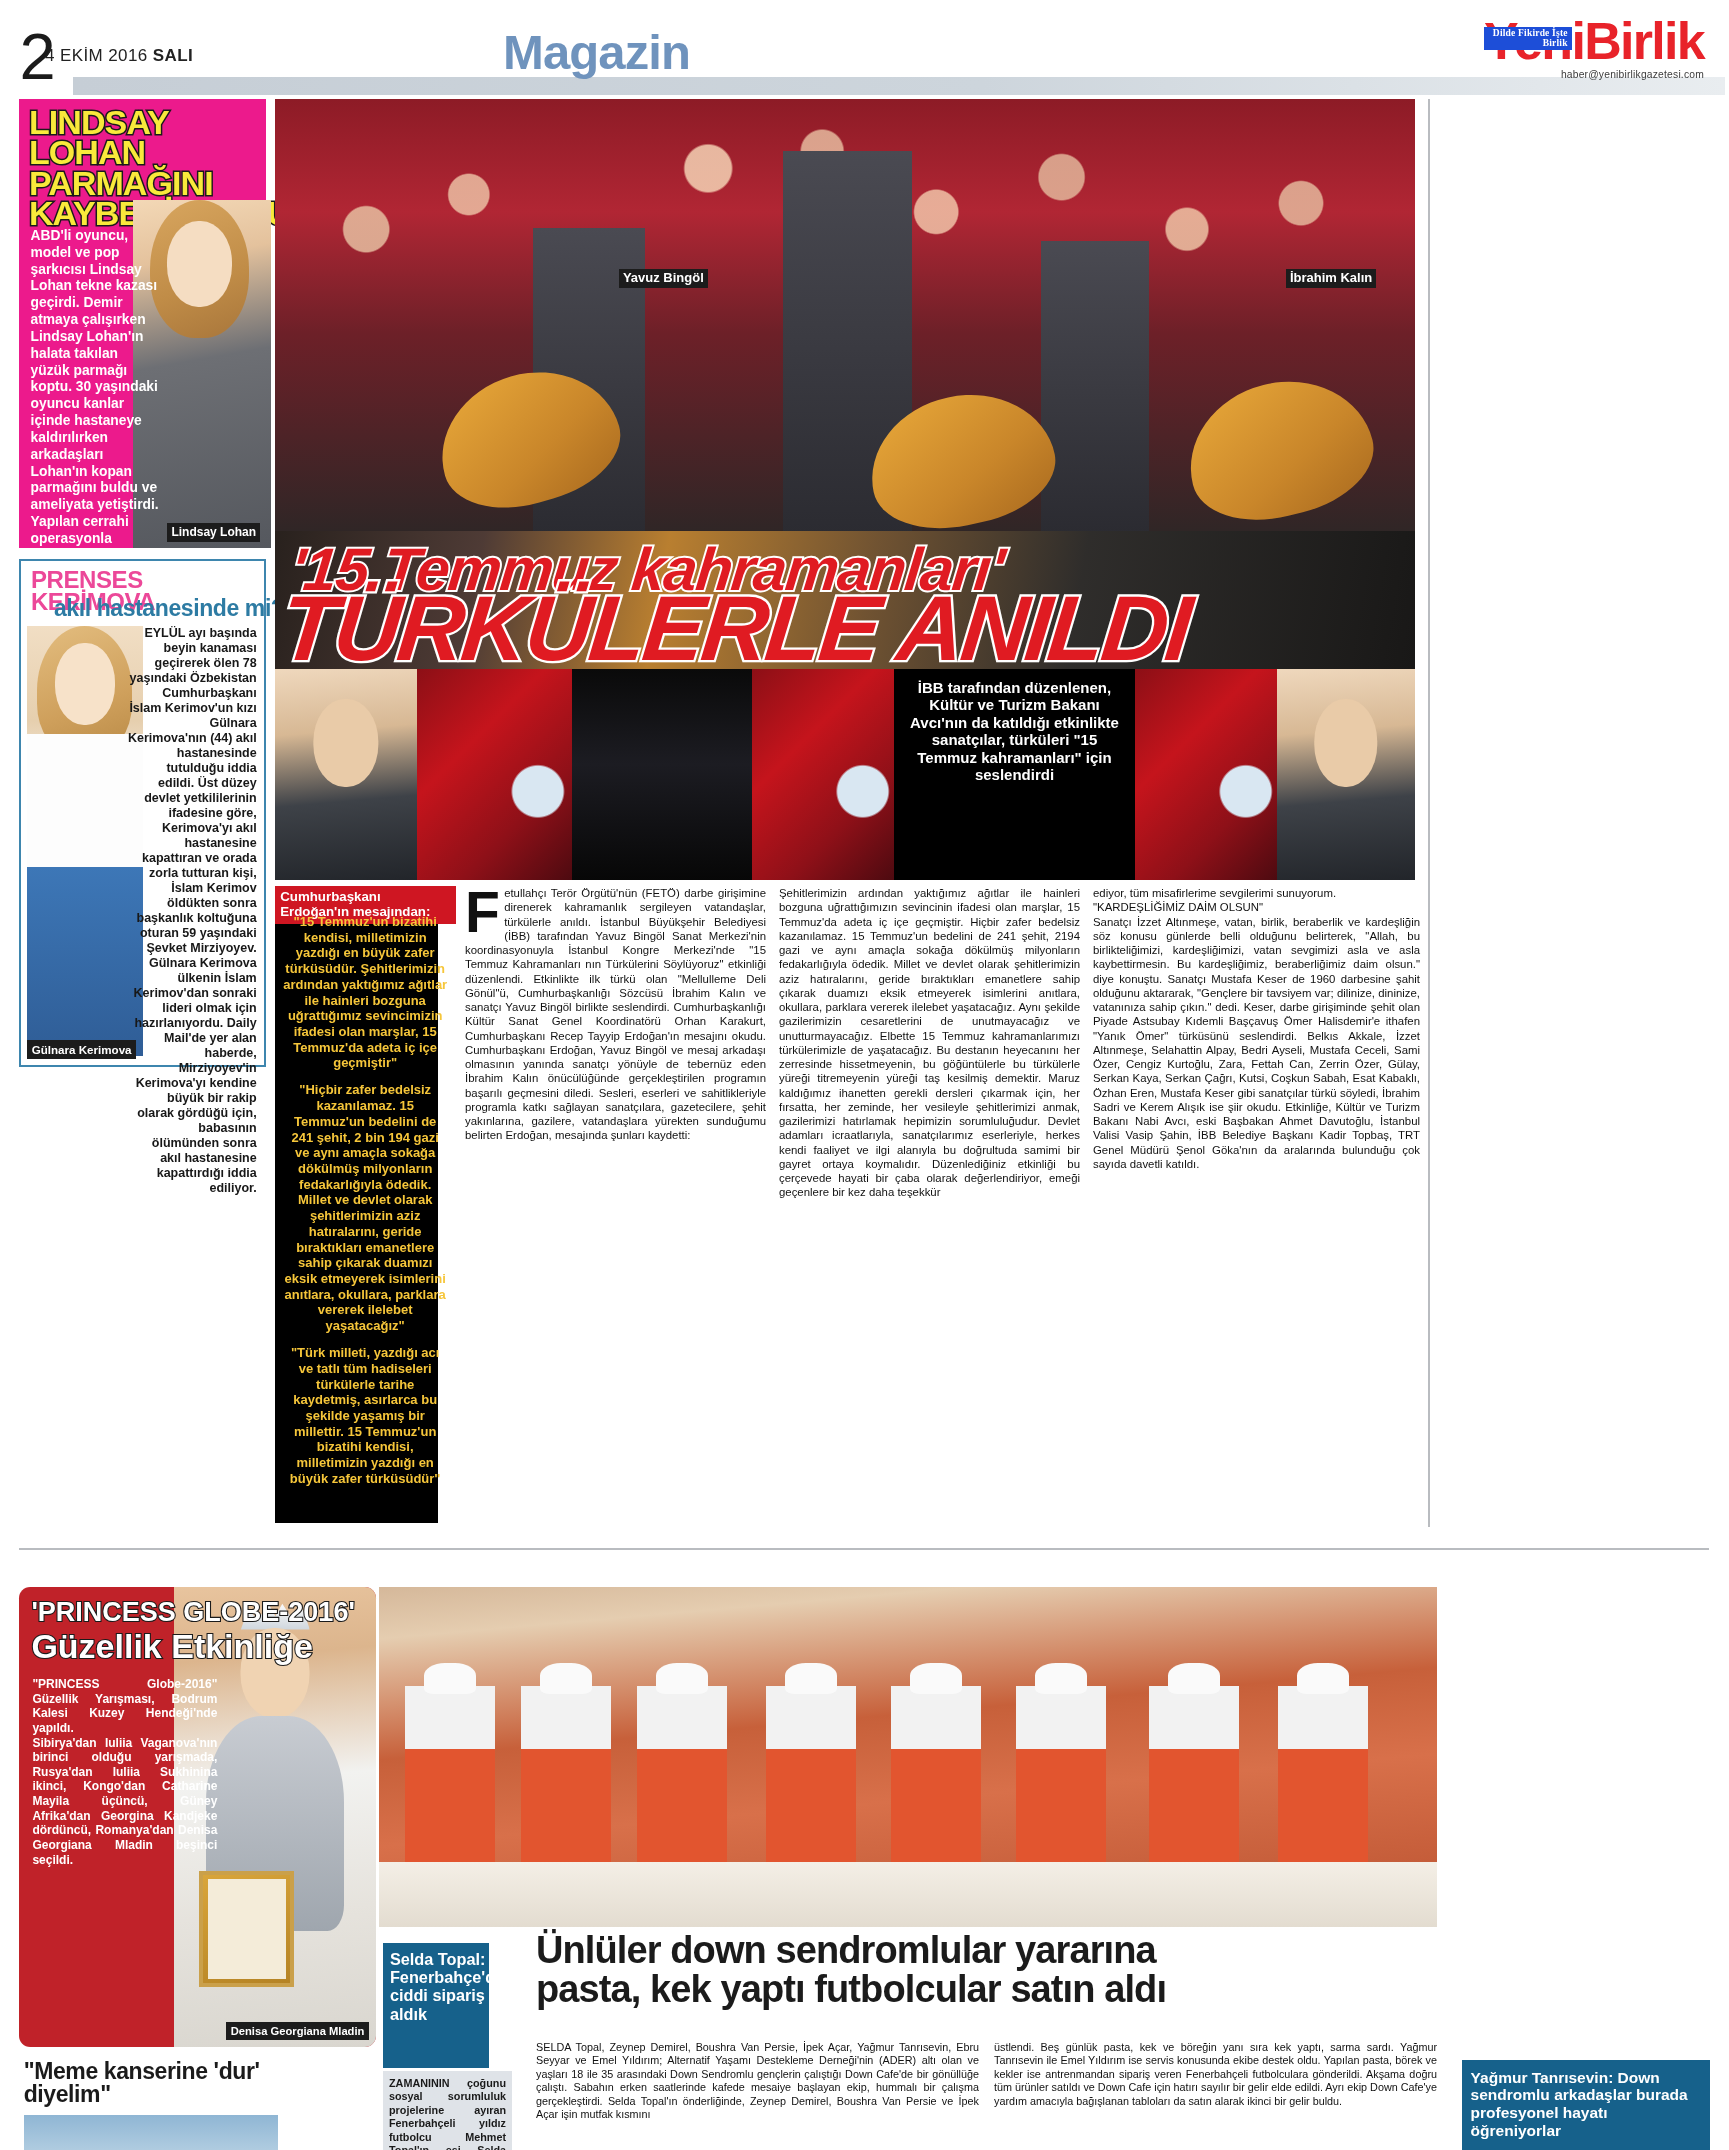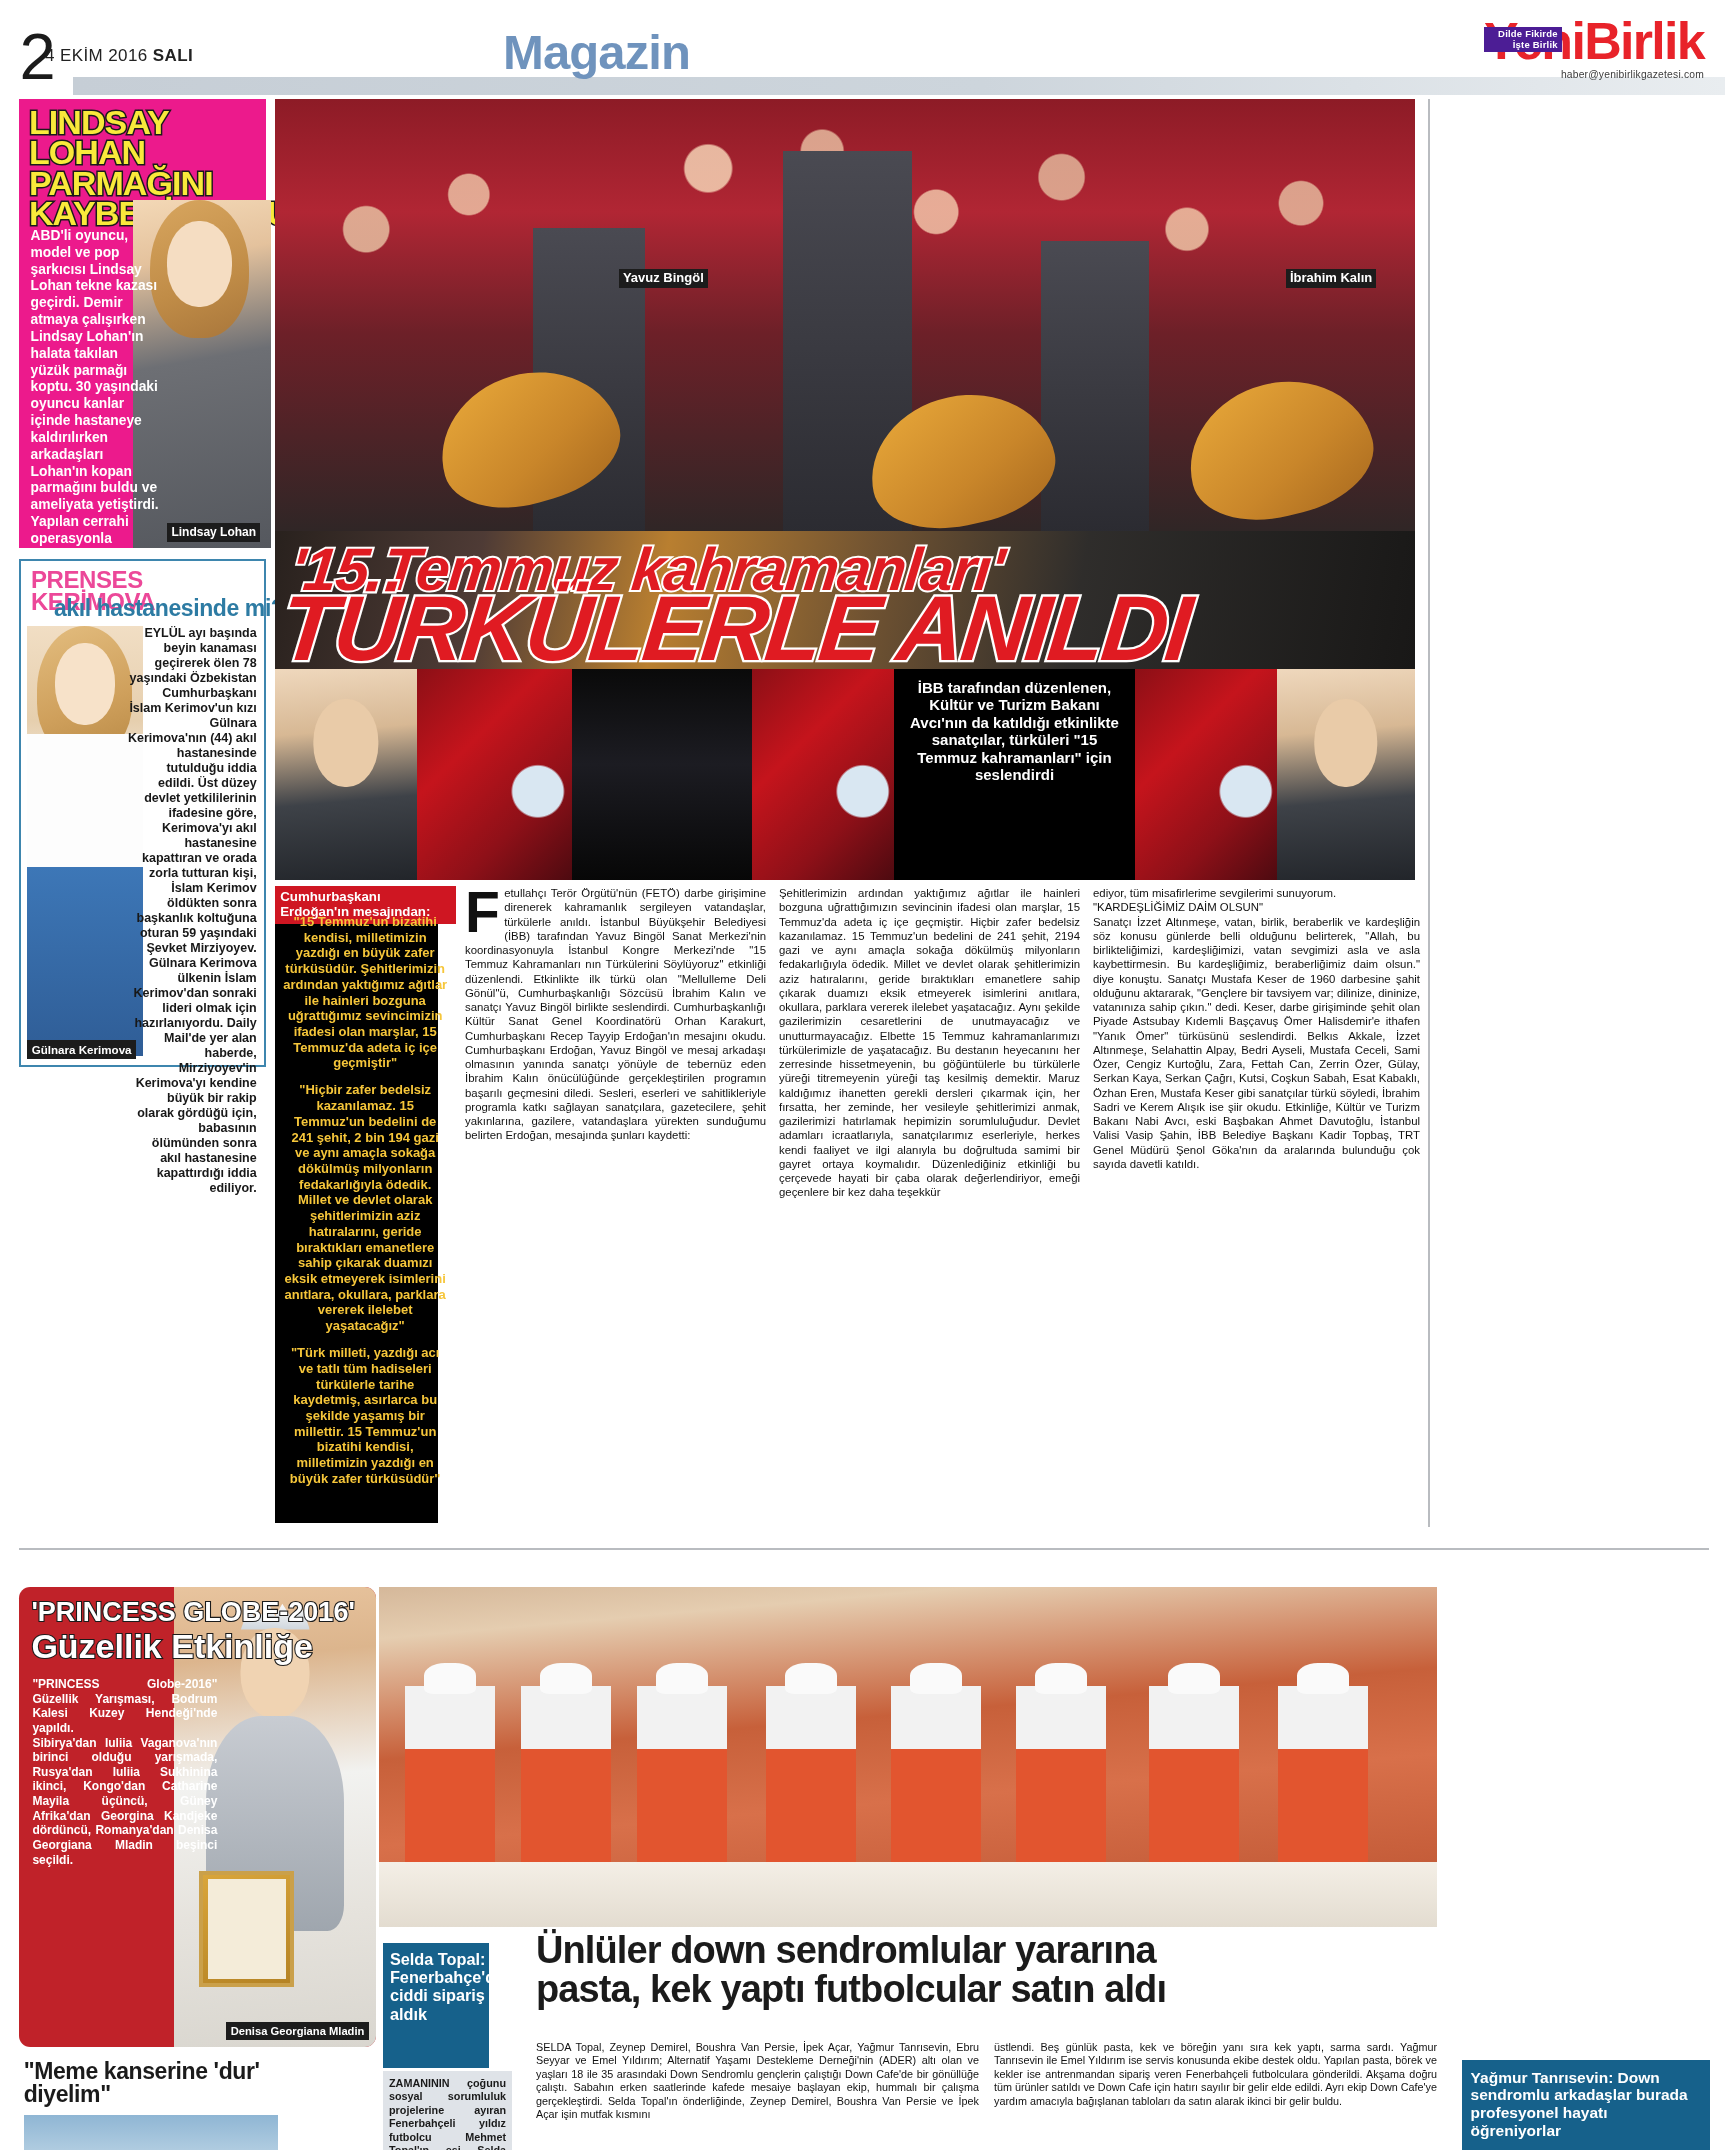--- a/index.html
+++ b/index.html
@@ -21,22 +21,22 @@
               color:#222; font-weight:300; }
   .dateline b { font-weight:700; }
   .mh-band { position:absolute; left:73px; top:77px; width:1652px; height:18px;
              background:linear-gradient(90deg,#c6ced6 0%,#cdd5dc 55%, #e9edf0 100%); }
   .mh-section { position:absolute; left:503px; top:24px; font-size:49px; font-weight:700;
                 color:#6f93bd; letter-spacing:-0.9px; }
   .logo { position:absolute; right:26px; top:17px; text-align:right; }
   .logo-main { font-size:52px; font-weight:700; letter-spacing:-1.7px; line-height:0.95; }
   .logo-yeni { color:#e8232a; }
   .logo-birlik { color:#e8232a; }
-  .logo-tag { position:absolute; right:142px; top:9.5px; background:#4c1d95; color:#fff;
-              font-size:9.5px; padding:1.7px 4.3px; font-weight:600; letter-spacing:0.2px; }
+  .logo-tag { position:absolute; right:132px; top:9.5px; background:#1d4ed8; color:#fff;
+              font-size:9.5px; padding:1.7px 4.3px; font-weight:600; letter-spacing:0.2px;font-family:Liberation Serif, serif; }
   .logo-url { font-size:10.3px; color:#3b3b3b; margin-top:2.6px; letter-spacing:0.2px;}
   .ph-label { position:absolute; background:#1c1c1c; color:#fff; font-size:11.2px;
               font-weight:700; padding:2.2px 3.9px; line-height:1.12; }
 
   
   .lohan { position:absolute; left:19.4px; top:99px; width:247px; height:449px;
            background:#ec1a8c; }
   .lohan-title { position:absolute; left:9.5px; top:7.7px; width:232px;
                  font-size:34px; font-weight:800; line-height:0.9; color:#f9e93b;
                  -webkit-text-stroke:3px #1a1a1a; paint-order:stroke fill; letter-spacing:-0.9px; }

